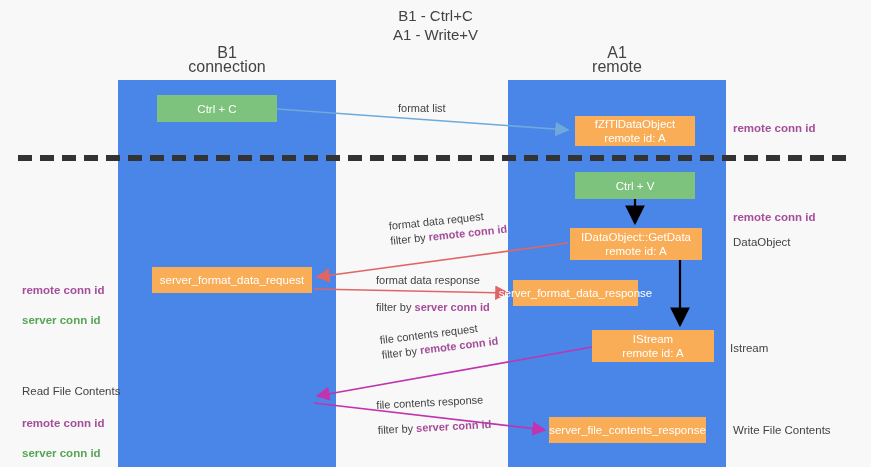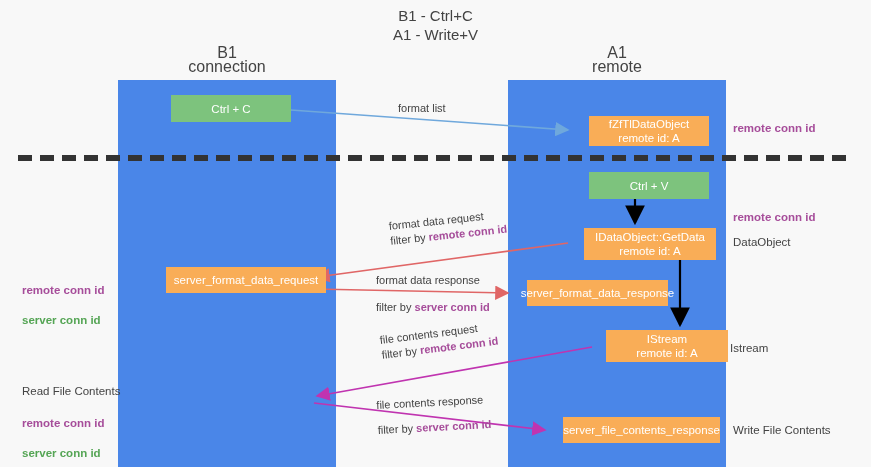--- a/index.html
+++ b/index.html
@@ -55,31 +55,30 @@
     display: flex;
     flex-direction: column;
     align-items: center;
     justify-content: center;
     text-align: center;
     color: #ffffff;
     font-size: 11.5px;
     line-height: 14px;
     white-space: pre-line;
     padding: 2px 20px;
-    margin-left: 14px;
   }
   .node.green  { background: #7dc37d; }
   .node.orange { background: #f9ad57; }
 
   #node-ctrl-c           { left: 157px; top: 95px;  width: 120px; height: 27px; }
   #node-dataobject-top   { left: 575px; top: 116px; width: 120px; height: 30px; }
   #node-ctrl-v           { left: 575px; top: 172px; width: 120px; height: 27px; }
   #node-getdata          { left: 570px; top: 228px; width: 132px; height: 32px; }
   #node-fmt-req          { left: 152px; top: 267px; width: 160px; height: 26px; }
-  #node-fmt-resp         { left: 513px; top: 280px; width: 141px; height: 26px; }
+  #node-fmt-resp         { left: 513px; top: 280px; width: 125px; height: 26px; }
   #node-istream          { left: 592px; top: 330px; width: 122px; height: 32px; }
   #node-file-req         { left: 150px; top: 385px; width: 162px; height: 26px; }
   #node-file-resp        { left: 549px; top: 417px; width: 157px; height: 26px; }
 
   
   .side-label {
     position: absolute;
     font-size: 11.5px;
     line-height: 15px;
     white-space: pre-line;

